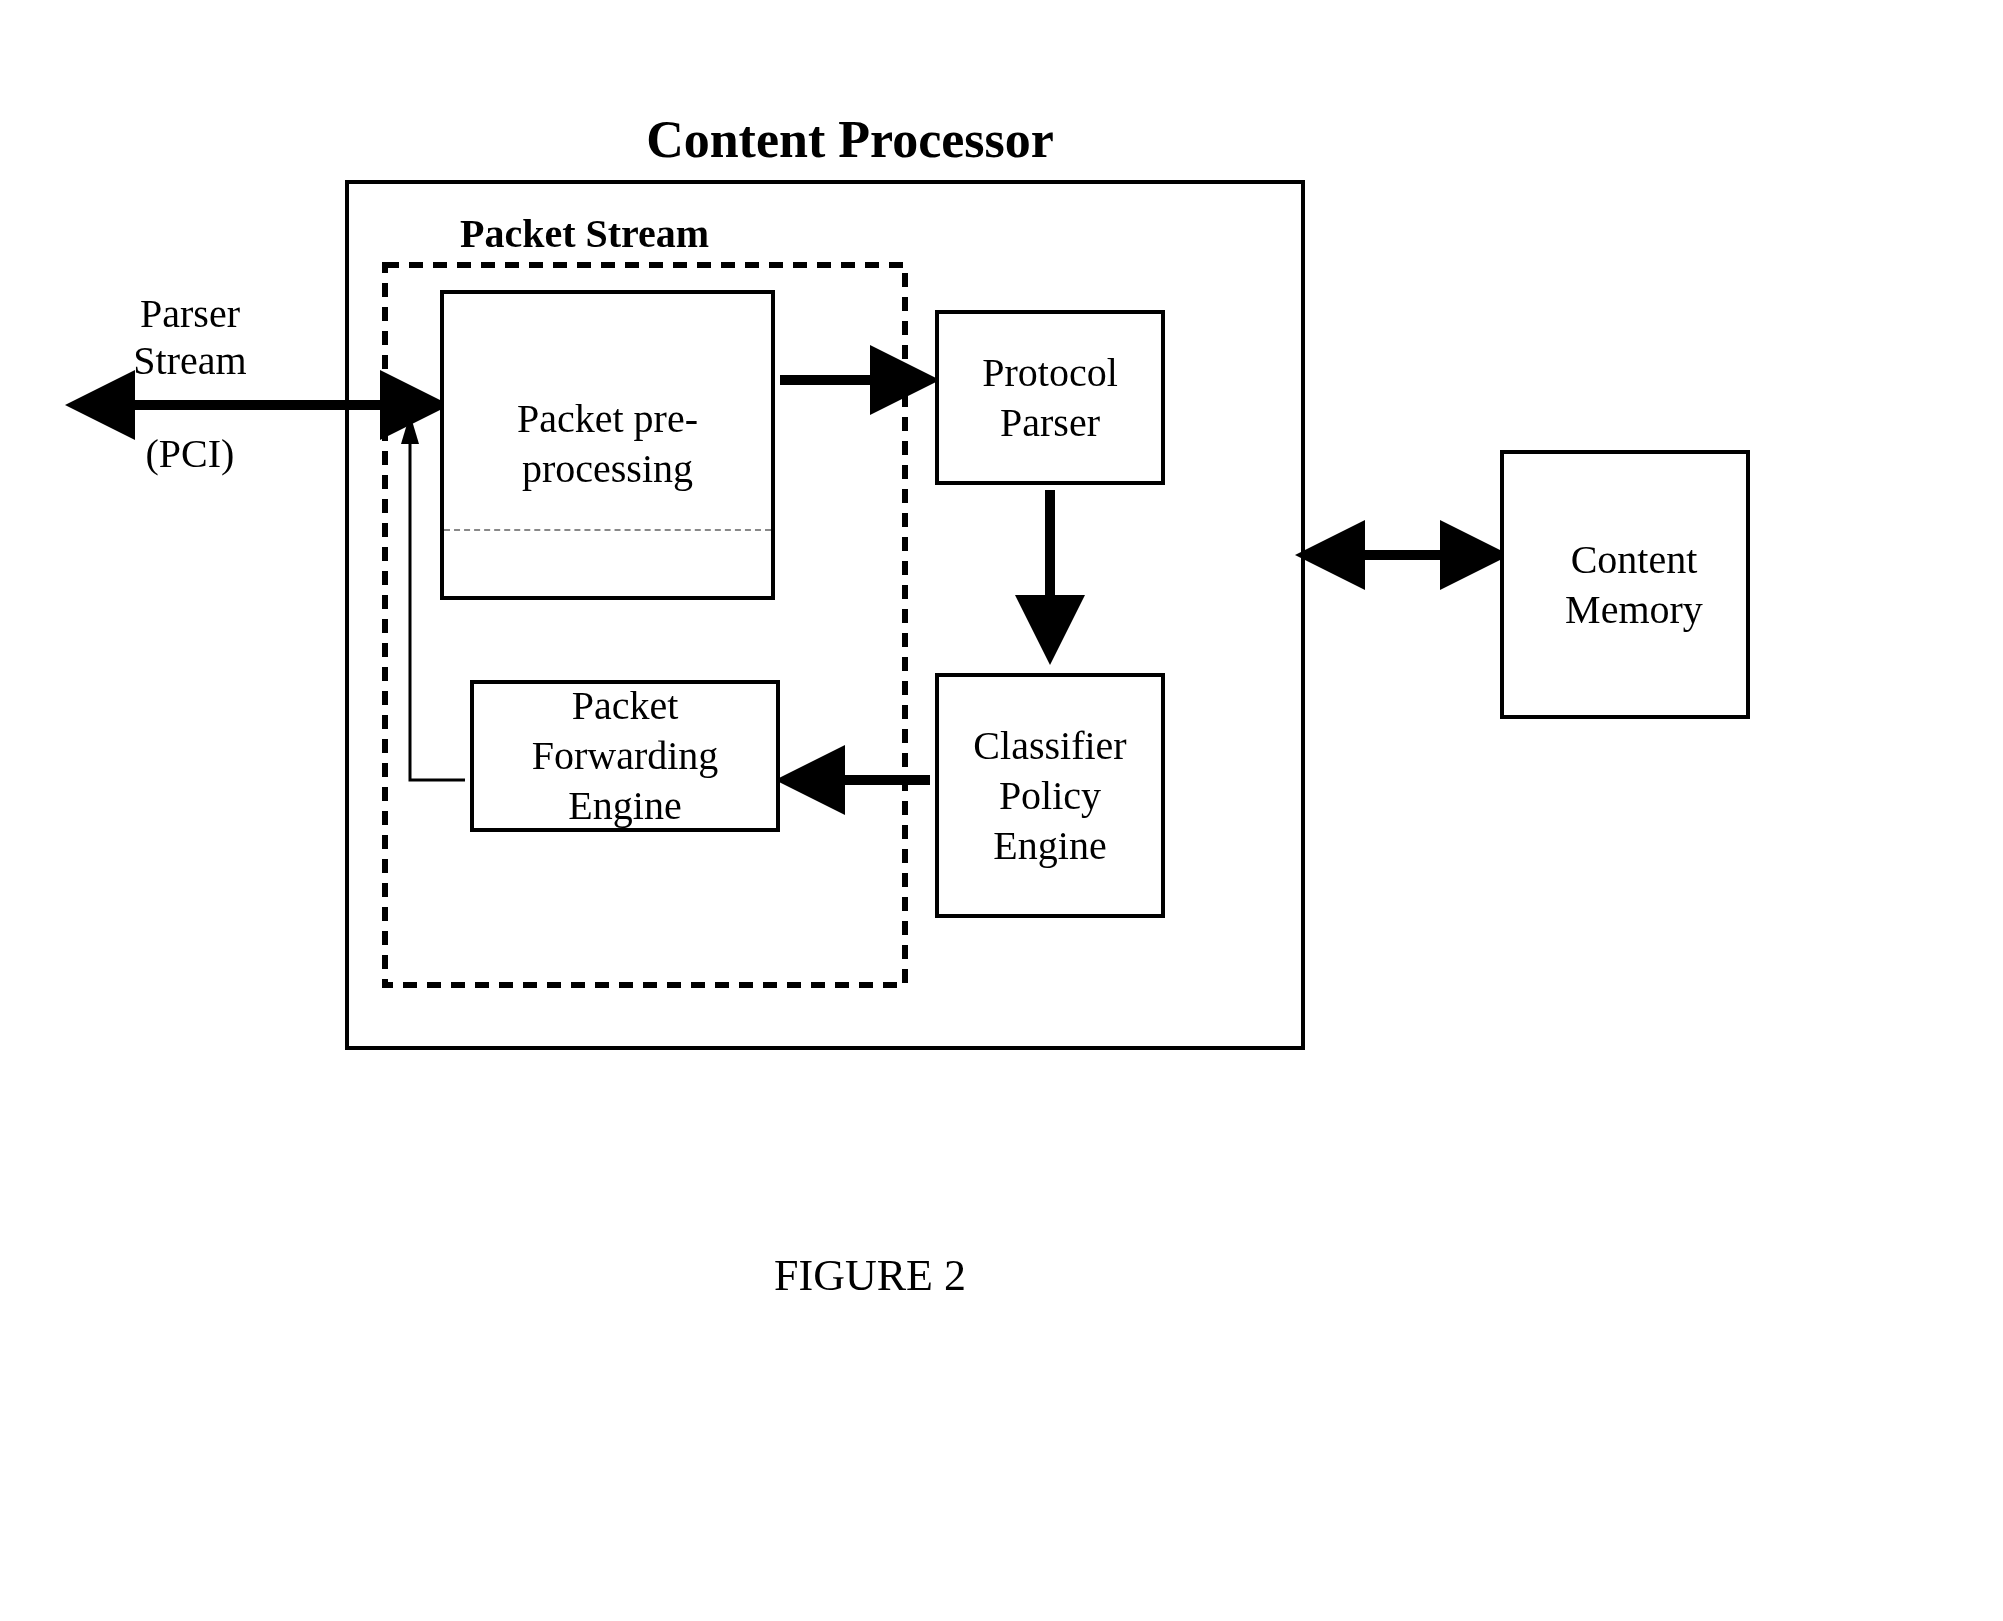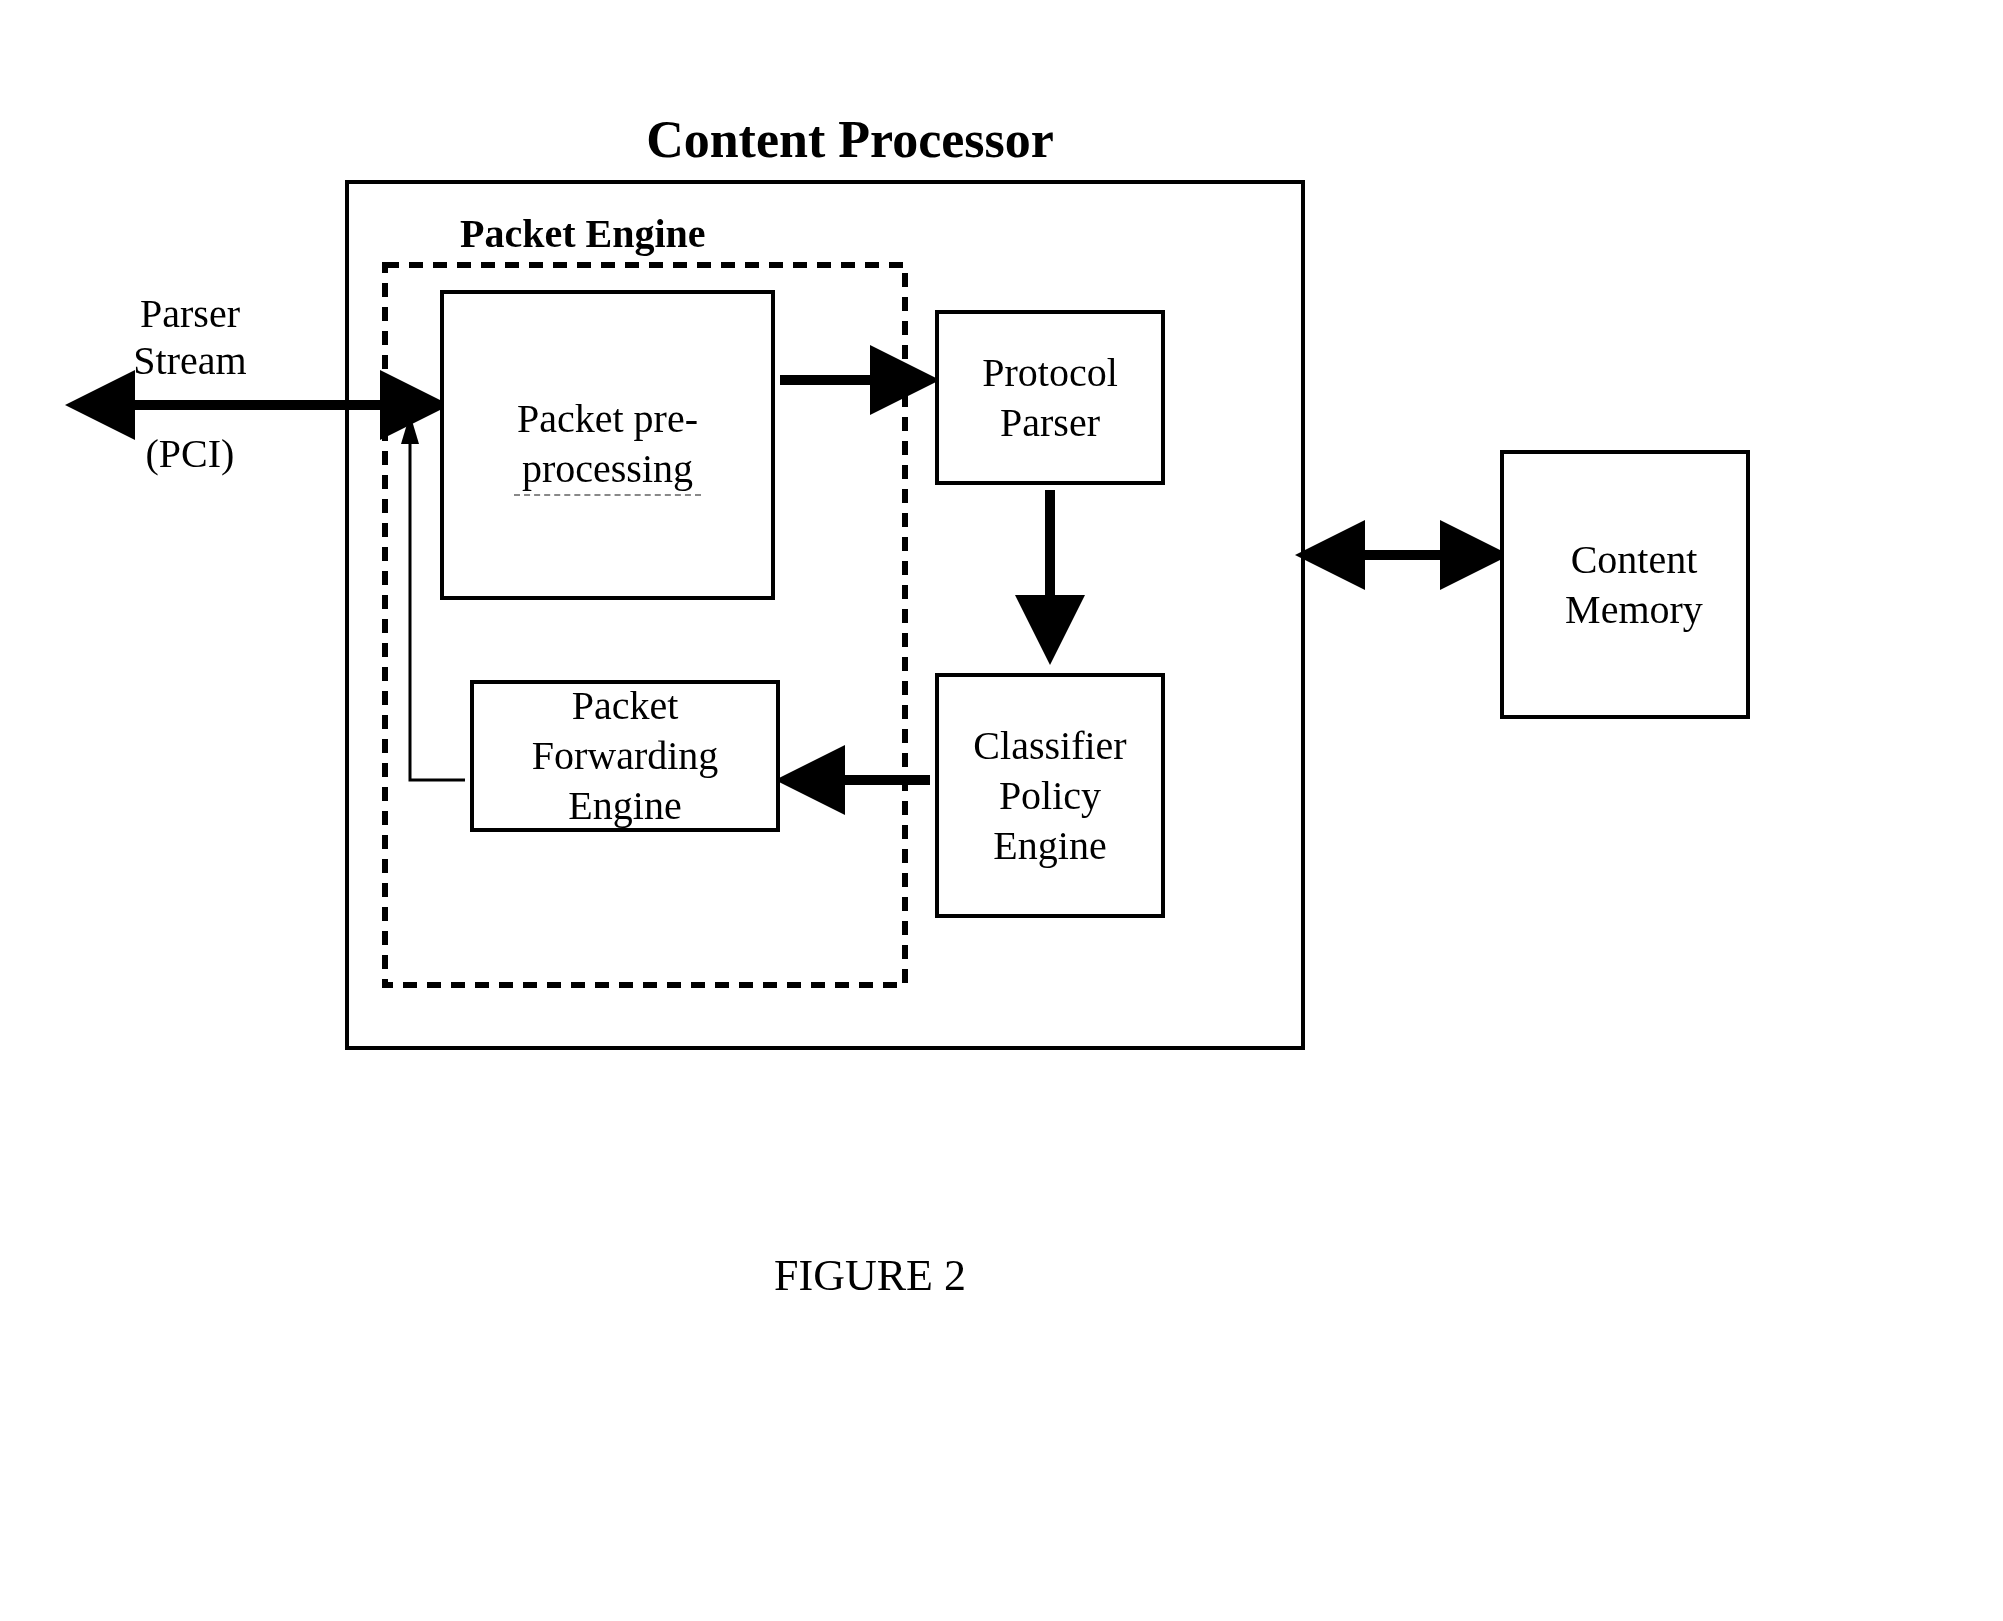--- a/index.html
+++ b/index.html
@@ -47,21 +47,21 @@
     text-align: center;
     font-size: 40px;
     line-height: 1.25;
     padding: 10px;
   }
   .packet-preproc {
     top: 290px;
     left: 440px;
     width: 335px;
     height: 310px;
-    flex-direction: row;
+    flex-direction: column;
     padding: 0;
     gap: 16px;
   }
   .preproc-top {
     flex: 0 0 57%;
     width: 100%;
     display: flex;
     align-items: center;
     justify-content: center;
     border-bottom: 2px dashed #888;
@@ -129,21 +129,21 @@
     pointer-events: none;
   }
 </style>
 </head>
 <body>
 
 <div class="title">Content Processor</div>
 
 <div class="content-processor"></div>
 
-<div class="packet-engine-label">Packet Engine</div>
+<div class="packet-engine-label">Packet Stream</div>
 
 <svg class="overlay" width="2003" height="1621">
   <defs>
     <marker id="arrowhead-thick" markerWidth="7" markerHeight="7" refX="5" refY="3.5" orient="auto">
       <polygon points="0 0, 7 3.5, 0 7" fill="#000"></polygon>
     </marker>
     <marker id="arrowhead-thick-start" markerWidth="7" markerHeight="7" refX="2" refY="3.5" orient="auto">
       <polygon points="7 0, 0 3.5, 7 7" fill="#000"></polygon>
     </marker>
     <marker id="arrowhead-thin" markerWidth="10" markerHeight="10" refX="8" refY="5" orient="auto">

